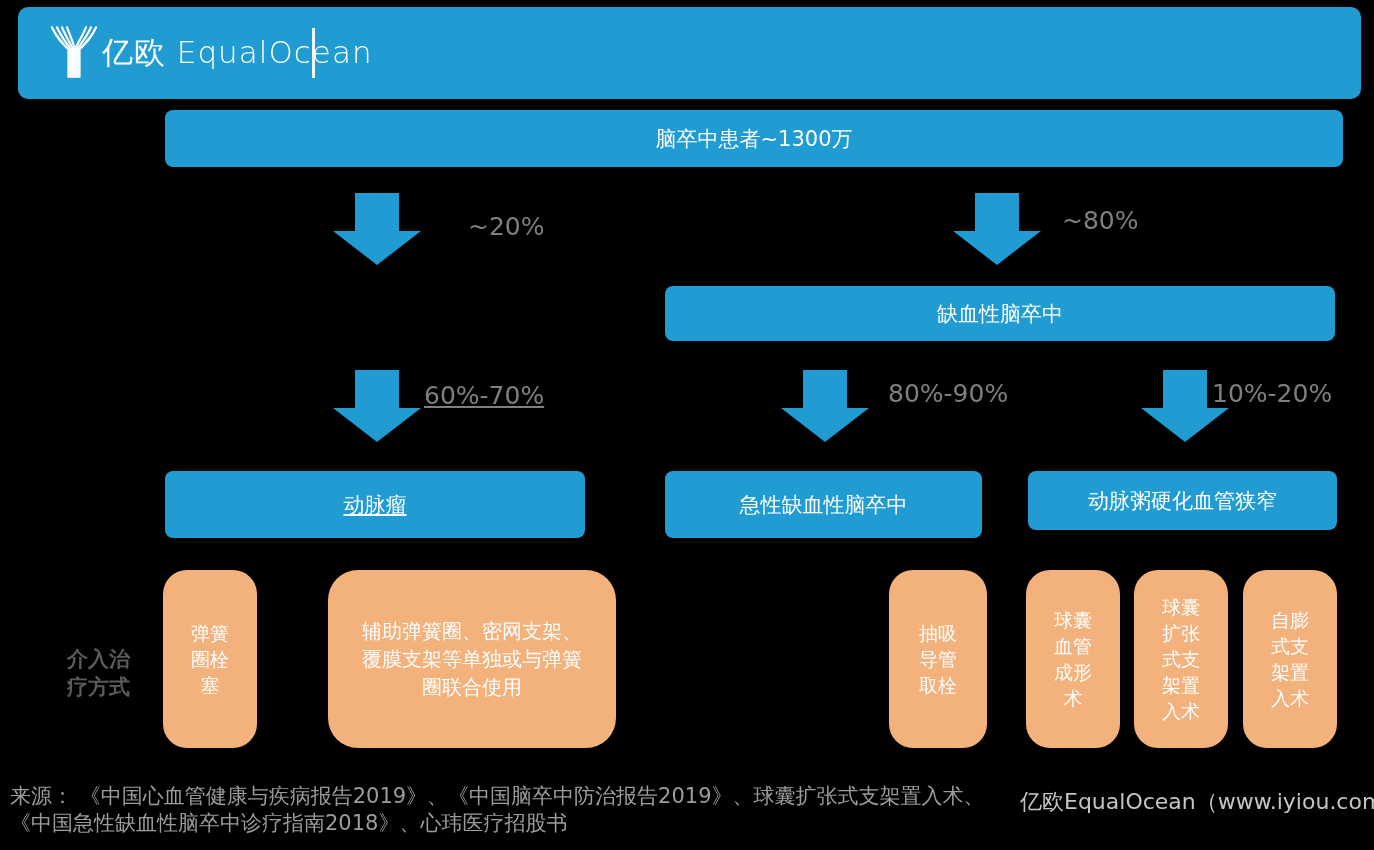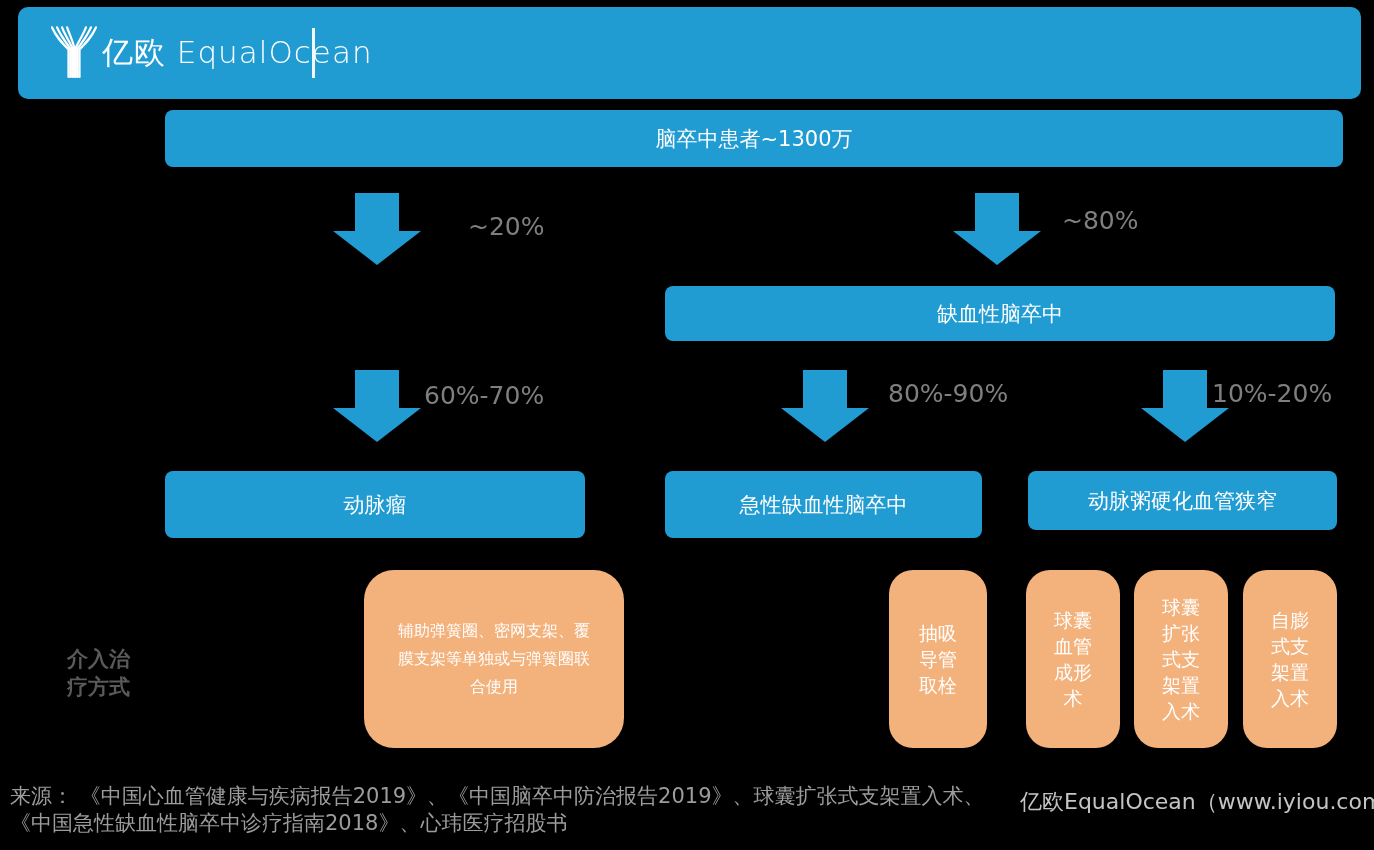--- a/index.html
+++ b/index.html
@@ -23,38 +23,38 @@
   .title{position:absolute;left:318px;top:0;height:92px;display:flex;align-items:center;
          color:#fff;font-size:30px;font-weight:bold;white-space:nowrap;}
   .mid-bar{position:absolute;left:0;top:99px;width:1374px;height:14px;background:#000;}
   .bottom-bar{position:absolute;left:0;top:840px;width:1374px;height:10px;background:#000;}
   
   .node{position:absolute;background:var(--teal);border-radius:8px;color:#fff;
         display:flex;align-items:center;justify-content:center;font-size:21px;white-space:nowrap;}
   .n-root{left:165px;top:110px;width:1178px;height:57px;}
   .n-hem {left:165px;top:286px;width:420px;height:55px;}
   .n-isc {left:665px;top:286px;width:670px;height:55px;}
-  .n-ane {left:165px;top:471px;width:420px;height:67px;}
+  .n-ane {left:165px;top:471px;width:420px;height:67px;text-decoration:underline;}
   .n-acu {left:665px;top:471px;width:317px;height:67px;}
   .n-ste {left:1028px;top:471px;width:309px;height:59px;}
   
   .arrow{position:absolute;width:88px;}
   .arrow .shaft{width:44px;height:38px;margin:0 auto;background:var(--teal);}
   .arrow .head{width:0;height:0;border-left:44px solid transparent;border-right:44px solid transparent;border-top:34px solid var(--teal);}
   .a1{left:333px;top:193px;} .a2{left:953px;top:193px;}
   .b1{left:333px;top:370px;} .b2{left:781px;top:370px;} .b3{left:1141px;top:370px;}
   .pct{position:absolute;color:var(--pct-gray);font-size:25px;white-space:nowrap;}
   .p20 {left:468px;top:212px;}  .p80 {left:1062px;top:206px;}
-  .p6070{left:424px;top:381px;} .p8090{left:856px;top:379px;margin-left:32px;} .p1020{left:1212px;top:379px;}
+  .p6070{left:424px;top:381px;text-decoration:underline;} .p8090{left:856px;top:379px;margin-left:32px;} .p1020{left:1212px;top:379px;}
   
   .treat{position:absolute;top:570px;height:178px;background:var(--orange);border-radius:24px;
          color:#fff;display:flex;align-items:center;justify-content:center;text-align:center;
          font-size:19px;line-height:26px;box-sizing:border-box;padding:0 26px;}
   .t1{left:163px;width:94px;}
-  .t2{left:328px;width:260px;border-radius:30px;font-size:16px;line-height:28px;padding:0 32px;margin-left:36px;}
+  .t2{left:328px;width:288px;border-radius:30px;font-size:20px;line-height:28px;padding:0 32px;}
   .t3{left:663px;width:94px;}
   .t4{left:889px;width:98px;}
   .t5{left:1026px;width:94px;}
   .t6{left:1134px;width:94px;}
   .t7{left:1243px;width:94px;}
   
   .side-label{position:absolute;left:67px;top:645px;width:70px;font-size:21px;font-weight:bold;
               color:var(--label-gray);line-height:28px;text-align:left;}
   .footer{position:absolute;left:10px;top:783px;width:1000px;color:var(--src-gray);
           font-size:21px;line-height:27px;}
@@ -109,20 +109,21 @@
     <div class="shaft"></div>
     <div class="head"></div>
   </div>
   <div class="pct p1020">10%-20%</div>
 
   <div class="node n-ane">动脉瘤</div>
   <div class="node n-acu">急性缺血性脑卒中</div>
   <div class="node n-ste">动脉粥硬化血管狭窄</div>
 
   <div class="side-label">介入治疗方式</div>
+  <div class="treat t1">弹簧圈栓塞</div>
   <div class="treat t2">辅助弹簧圈、密网支架、覆膜支架等单独或与弹簧圈联合使用</div>
   <div class="treat t4">抽吸导管取栓</div>
   <div class="treat t5">球囊血管成形术</div>
   <div class="treat t6">球囊扩张式支架置入术</div>
   <div class="treat t7">自膨式支架置入术</div>
 
   <div class="footer">
     <div>来源： 《中国心血管健康与疾病报告2019》、《中国脑卒中防治报告2019》、球囊扩张式支架置入术、</div>
     <div>《中国急性缺血性脑卒中诊疗指南2018》、心玮医疗招股书</div>
   </div>

